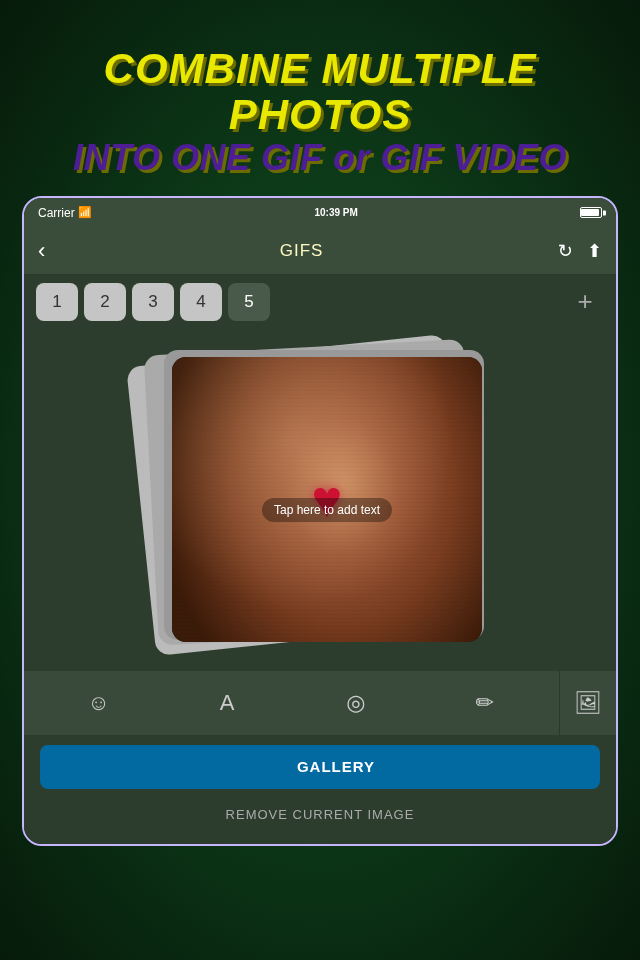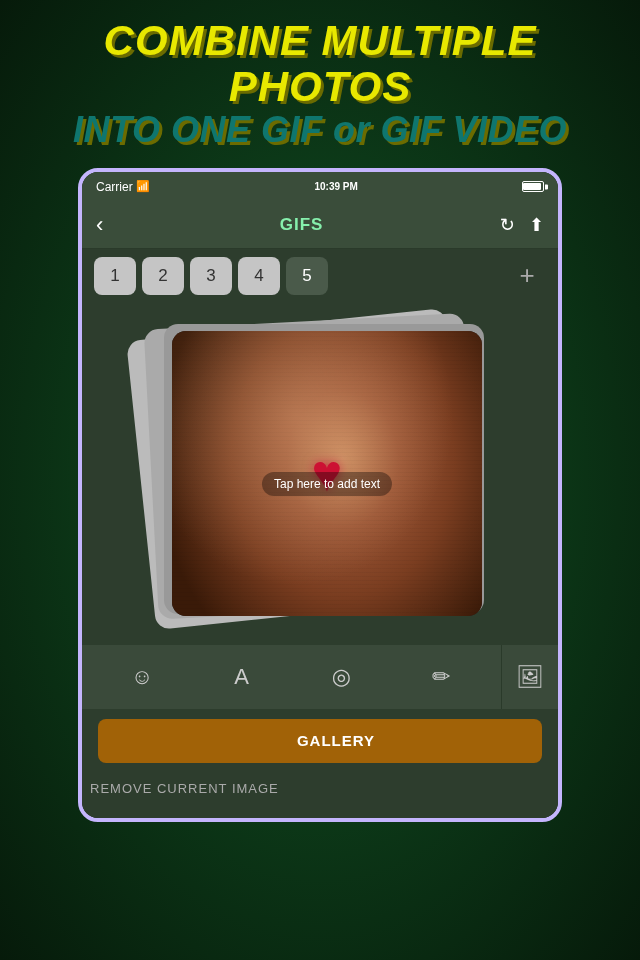--- a/index.html
+++ b/index.html
@@ -10,48 +10,49 @@
       font-family: -apple-system, 'Helvetica Neue', Arial, sans-serif;
       background: radial-gradient(ellipse at center, #1a5c2a 0%, #0d3d1a 40%, #061a0a 100%);
     }
 
     
     .banner {
       width: 100%;
       padding: 18px 32px 10px;
       text-align: center;
       background: transparent;
+      margin-top: 28px;
     }
     .banner-line1 {
       font-size: 42px;
       font-weight: 900;
       color: #e8e800;
       letter-spacing: 1px;
       text-shadow: 3px 3px 0 #6b6b00;
       line-height: 1.1;
       font-style: italic;
     }
     .banner-line2 {
       font-size: 36px;
       font-weight: 900;
-      color: #0f766e;
+      color: #4c1d95;
       letter-spacing: 0.5px;
       text-shadow: 3px 3px 0 #6b6b00;
       line-height: 1.1;
       font-style: italic;
     }
 
     
     .phone {
-      width: 484px;
+      width: 596px;
       margin: 8px auto 0;
       background: #1a2a1a;
       border-radius: 20px;
       overflow: hidden;
-      border: 4px solid #c4b5fd;
+      border: 2px solid #c4b5fd;
     }
 
     
     .status-bar {
       background: #3a4d3a;
       display: flex;
       align-items: center;
       justify-content: space-between;
       padding: 6px 14px;
       height: 30px;
@@ -111,23 +112,23 @@
       justify-content: space-between;
       padding: 10px 14px;
       border-bottom: 1px solid #2a3a2a;
     }
     .nav-back {
       color: #fff;
       font-size: 22px;
       cursor: pointer;
     }
     .nav-title {
-      color: #86efac;
+      color: #fef9c3;
       font-size: 17px;
-      font-weight: 700;
+      font-weight: 400;
       letter-spacing: 1px;
     }
     .nav-actions {
       display: flex;
       gap: 14px;
       align-items: center;
     }
     .nav-icon {
       color: #fff;
       font-size: 18px;
@@ -337,36 +338,37 @@
     .action-buttons {
       background: #2d3d2d;
       display: flex;
       gap: 12px;
       padding: 10px 16px;
     }
     .action-btn {
       flex: 1;
       height: 44px;
       border-radius: 8px;
-      background: #a16207;
+      background: #0369a1;
       border: none;
       color: #fff;
       font-size: 15px;
       font-weight: 600;
       letter-spacing: 1px;
       cursor: pointer;
       display: flex;
       align-items: center;
       justify-content: center;
       padding-left: 32px;
     }
 
     
     .remove-row {
       background: #2d3d2d;
+      text-align: center;
       padding: 8px;
       color: #aaa;
       font-size: 13px;
       letter-spacing: 1px;
       cursor: pointer;
     }
 
     
     .phone-bottom {
       background: #2d3d2d;

